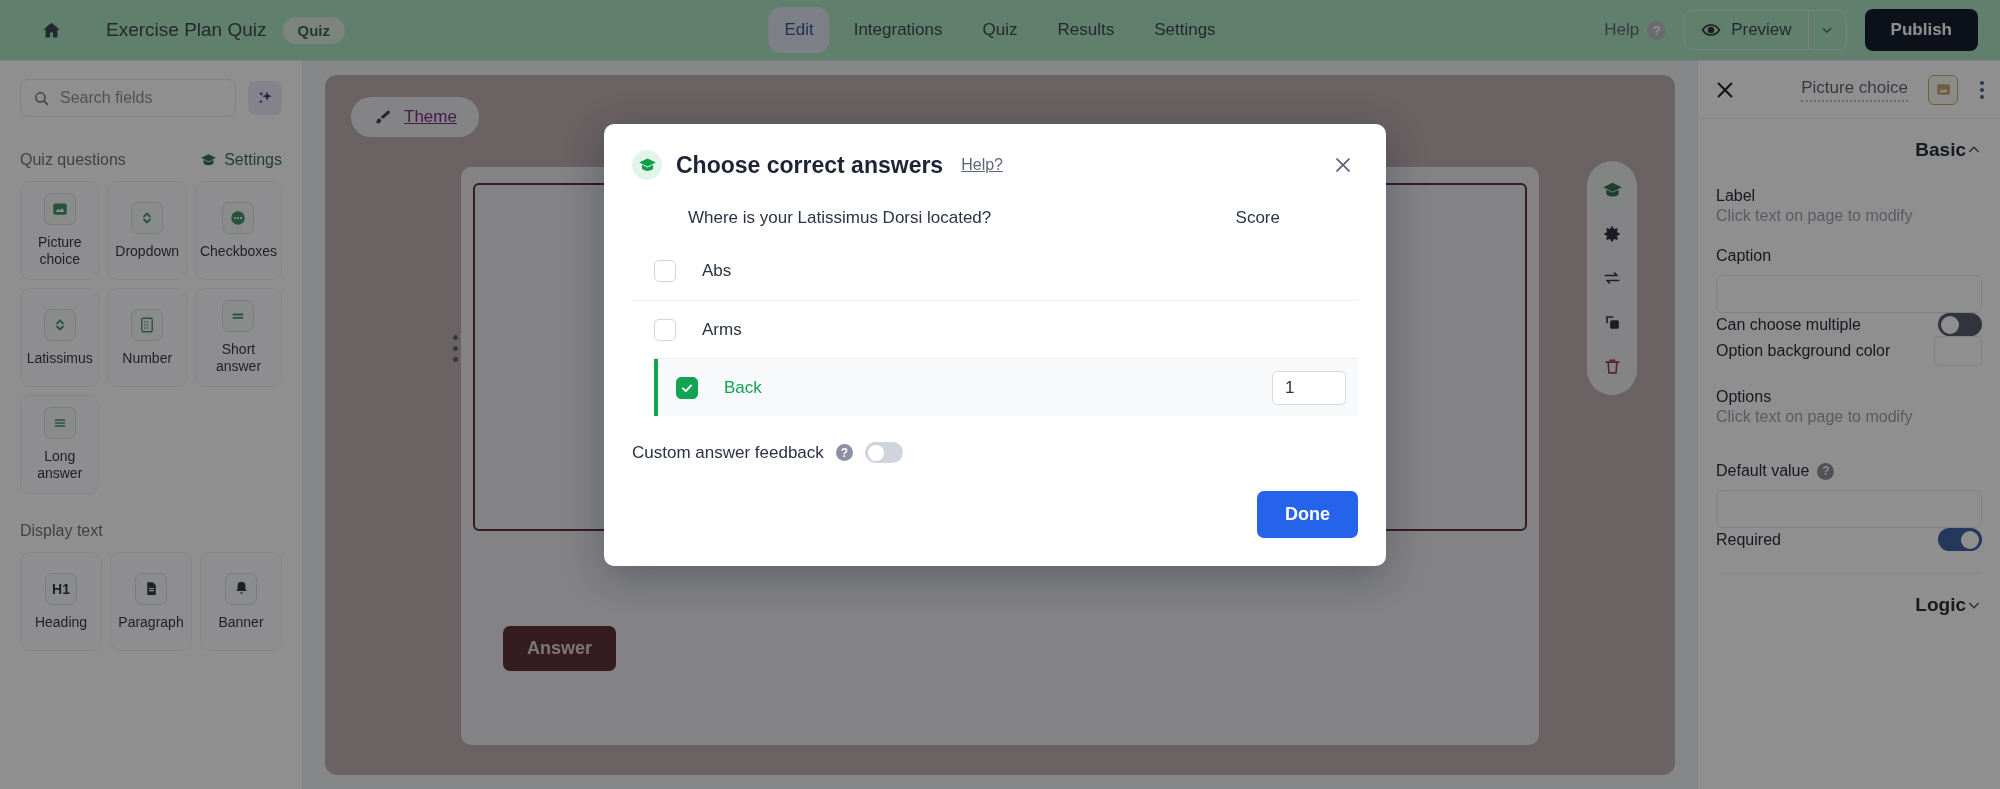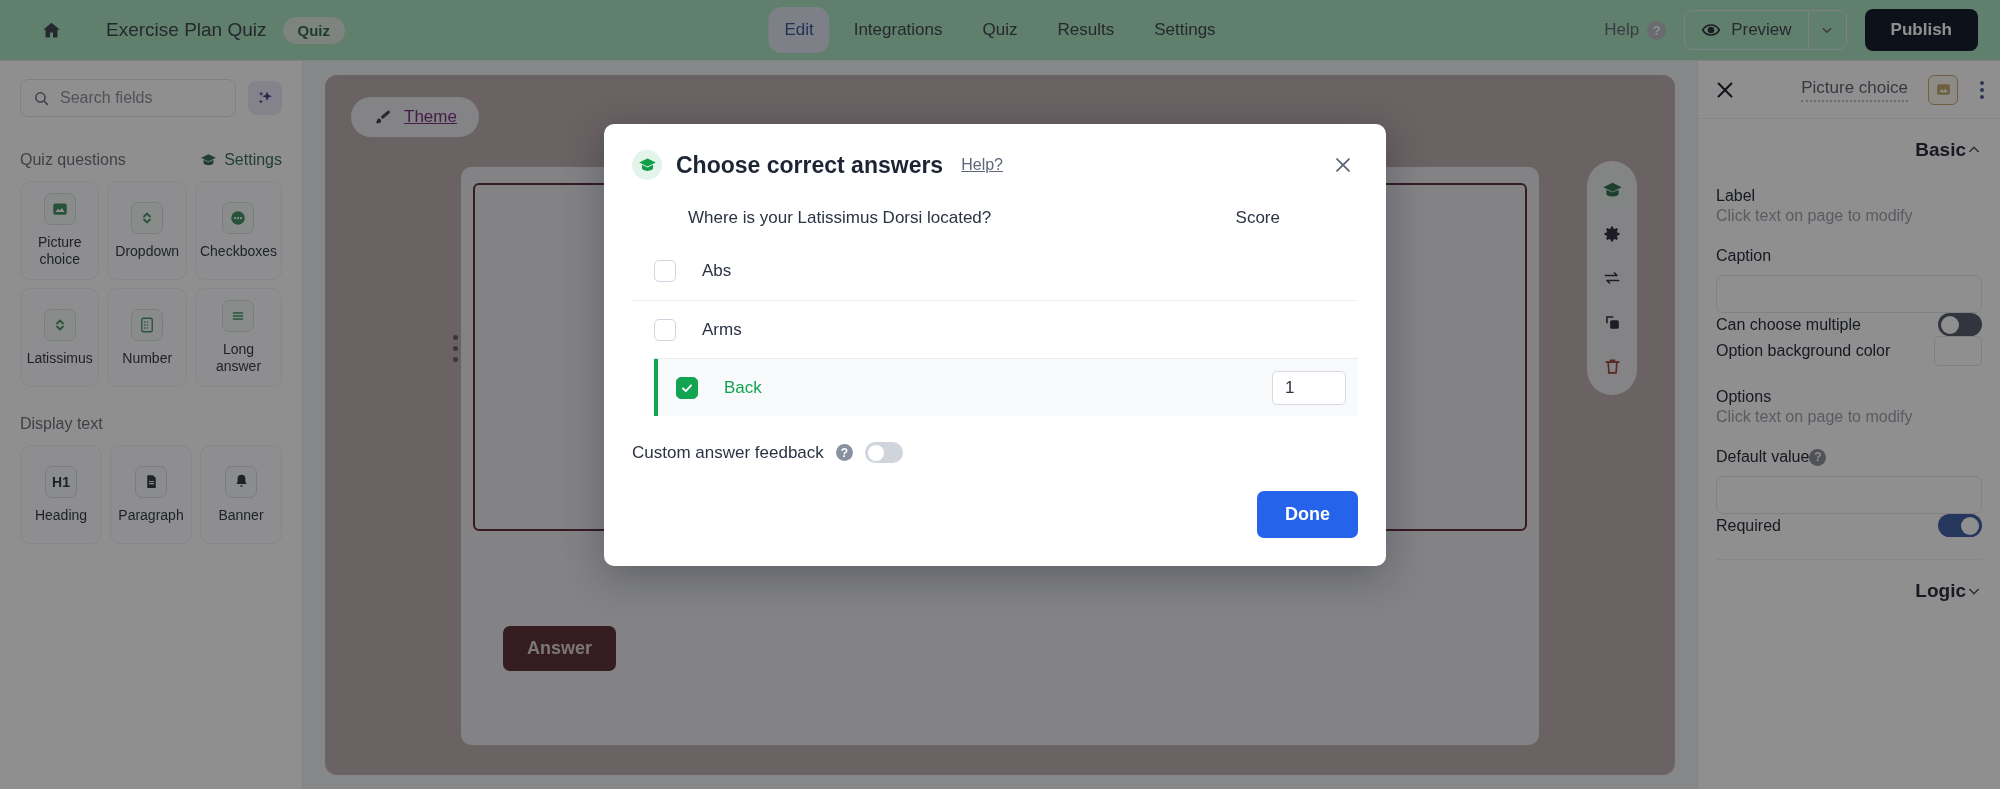--- a/index.html
+++ b/index.html
@@ -377,20 +377,29 @@
                   <circle cx="12.5" cy="8" r="1.1" fill="#13a452"></circle>
                   <circle cx="9" cy="12" r="1.1" fill="#13a452"></circle>
                   <circle cx="12.5" cy="12" r="1.1" fill="#13a452"></circle>
                   <circle cx="9" cy="16" r="1.1" fill="#13a452"></circle>
                   <circle cx="12.5" cy="16" r="1.1" fill="#13a452"></circle>
                 </svg>
             </div>
             <div class="fcard-lbl">Number</div>
           </div>
 
+          <div class="fcard">
+            <div class="fcard-ico">
+              <svg width="18" height="18" viewBox="0 0 24 24" stroke="#13a452" stroke-width="2.4" stroke-linecap="round">
+                  <path d="M6 10h12"></path>
+                  <path d="M6 14.5h12"></path>
+                </svg>
+            </div>
+            <div class="fcard-lbl">Short answer</div>
+          </div>
 
           <div class="fcard">
             <div class="fcard-ico">
               <svg width="18" height="18" viewBox="0 0 24 24" stroke="#13a452" stroke-width="2.2" stroke-linecap="round">
                   <path d="M6 8h12"></path>
                   <path d="M6 12h12"></path>
                   <path d="M6 16h12"></path>
                 </svg>
             </div>
             <div class="fcard-lbl">Long answer</div>
@@ -531,21 +540,21 @@
           </div>
 
           <div class="row-toggle">
             <span class="t">Option background color</span>
             <span class="swatch"></span>
           </div>
 
           <div class="fld-lbl" style="margin-top:22px;">Options</div>
           <div class="fld-sub">Click text on page to modify</div>
 
-          <div class="fld-lbl" style="margin-top:22px;display:flex;align-items:center;gap:0;">
+          <div class="fld-lbl" style="margin-top:36px;display:flex;align-items:center;gap:8px;">
             <span>Default value</span>
             <span class="qmark">?</span>
           </div>
           <div class="fld-input"></div>
 
           <div class="row-toggle">
             <span class="t">Required</span>
             <span class="toggle on">
                 <i></i>
               </span>

